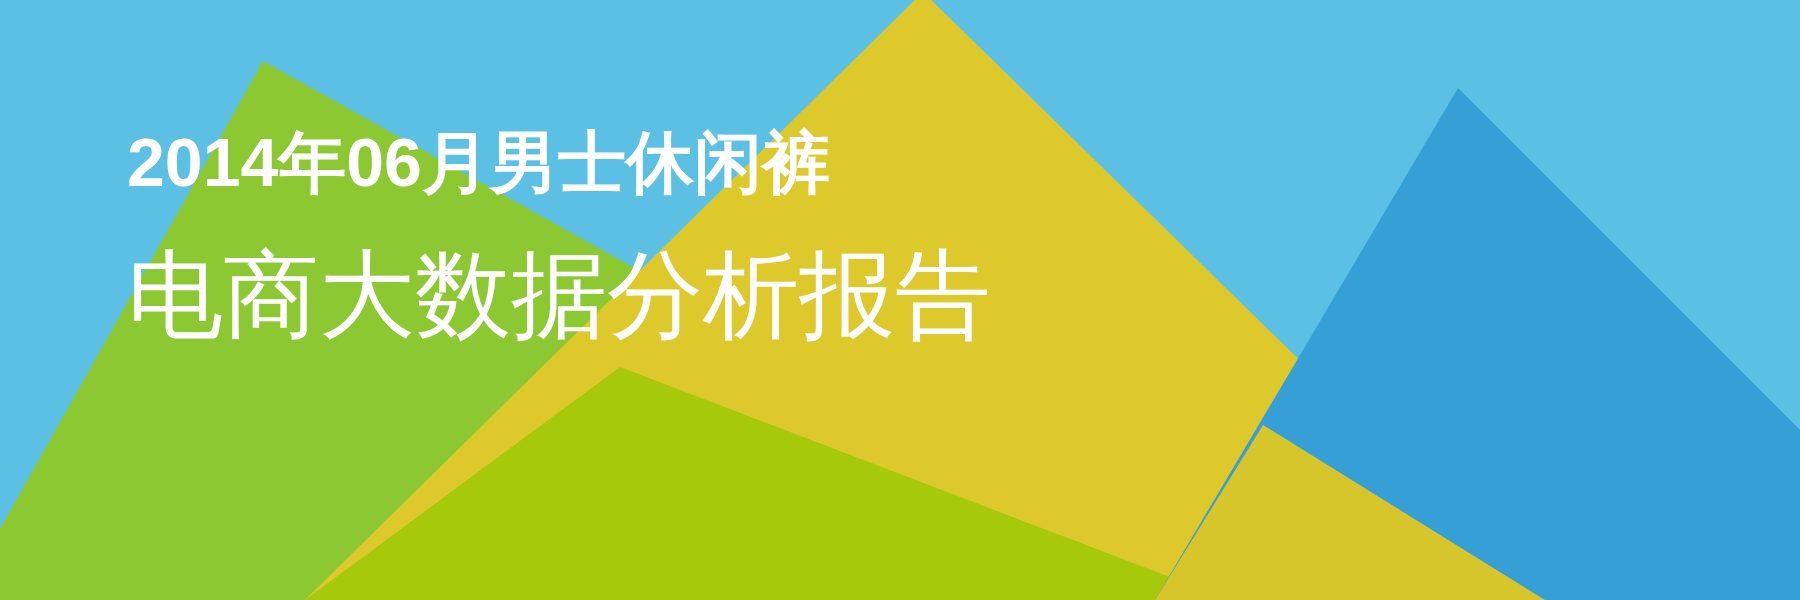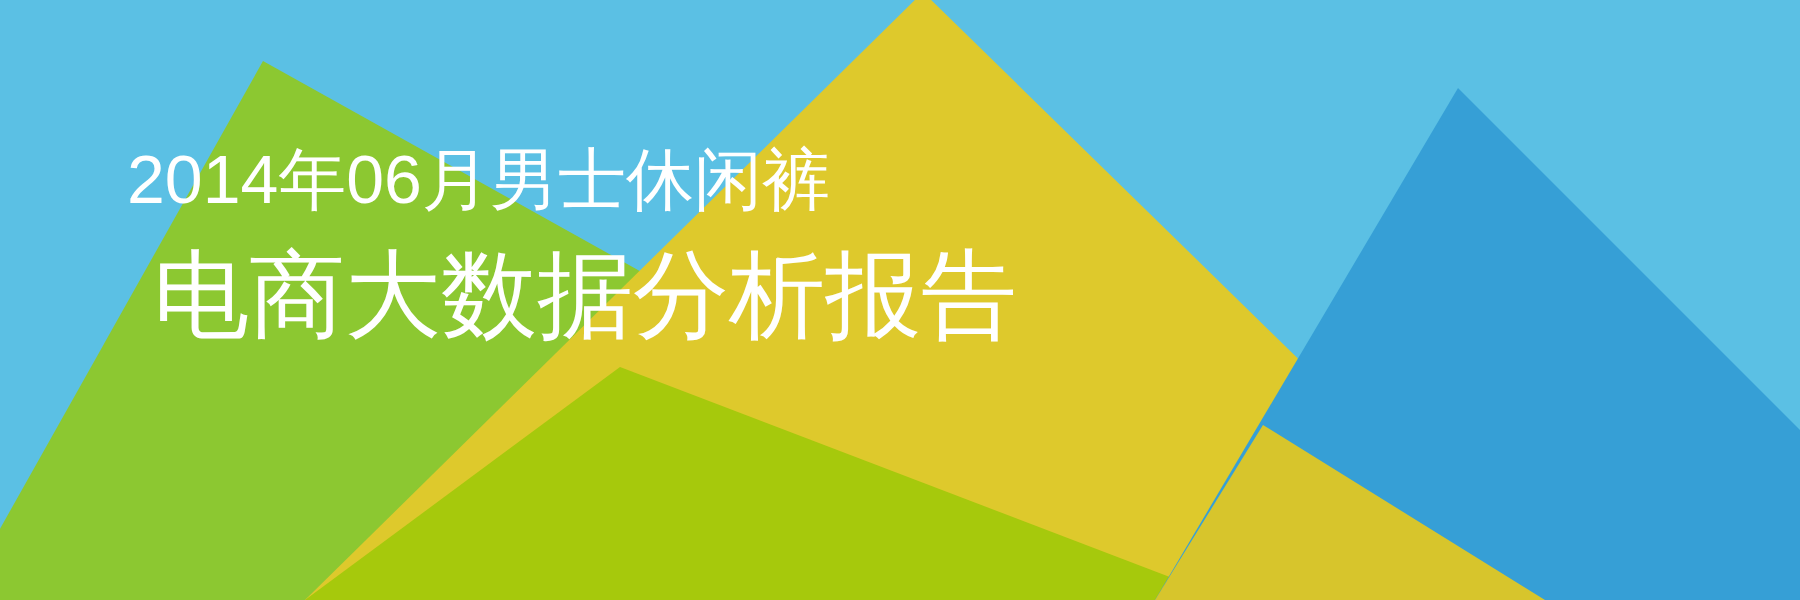--- a/index.html
+++ b/index.html
@@ -23,40 +23,39 @@
   }
   #title-block {
     position:absolute;
     left:0; top:0;
     width:1800px; height:600px;
     z-index:5;
     pointer-events:none;
   }
   #title-line-1 {
     position:absolute;
-    left:127px; top:145px;
+    left:127px; top:128px;
     font-size:68px;
-    font-weight:normal;
+    font-weight:bold;
     color:#ffffff;
     letter-spacing:0px;
     line-height:1;
     white-space:nowrap;
     font-family:"Liberation Sans","DejaVu Sans",sans-serif;
   }
   #title-line-2 {
     position:absolute;
     left:127px; top:245px;
     font-size:96px;
     font-weight:300;
     color:#ffffff;
     letter-spacing:0px;
     line-height:1.05;
     white-space:nowrap;
     font-family:"DejaVu Sans","Liberation Sans",sans-serif;
-    margin-left:26px;
   }
 </style>
 </head>
 <body>
 
 <div id="cover-banner">
 
   <svg id="shape-layer" viewBox="0 0 1800 600" preserveAspectRatio="none" xmlns="http://www.w3.org/2000/svg">
     <rect x="0" y="0" width="1800" height="600" fill="#5bc0e4"></rect>
     <polygon points="263,61 -40,600 1230,600" fill="#8cc831"></polygon>

